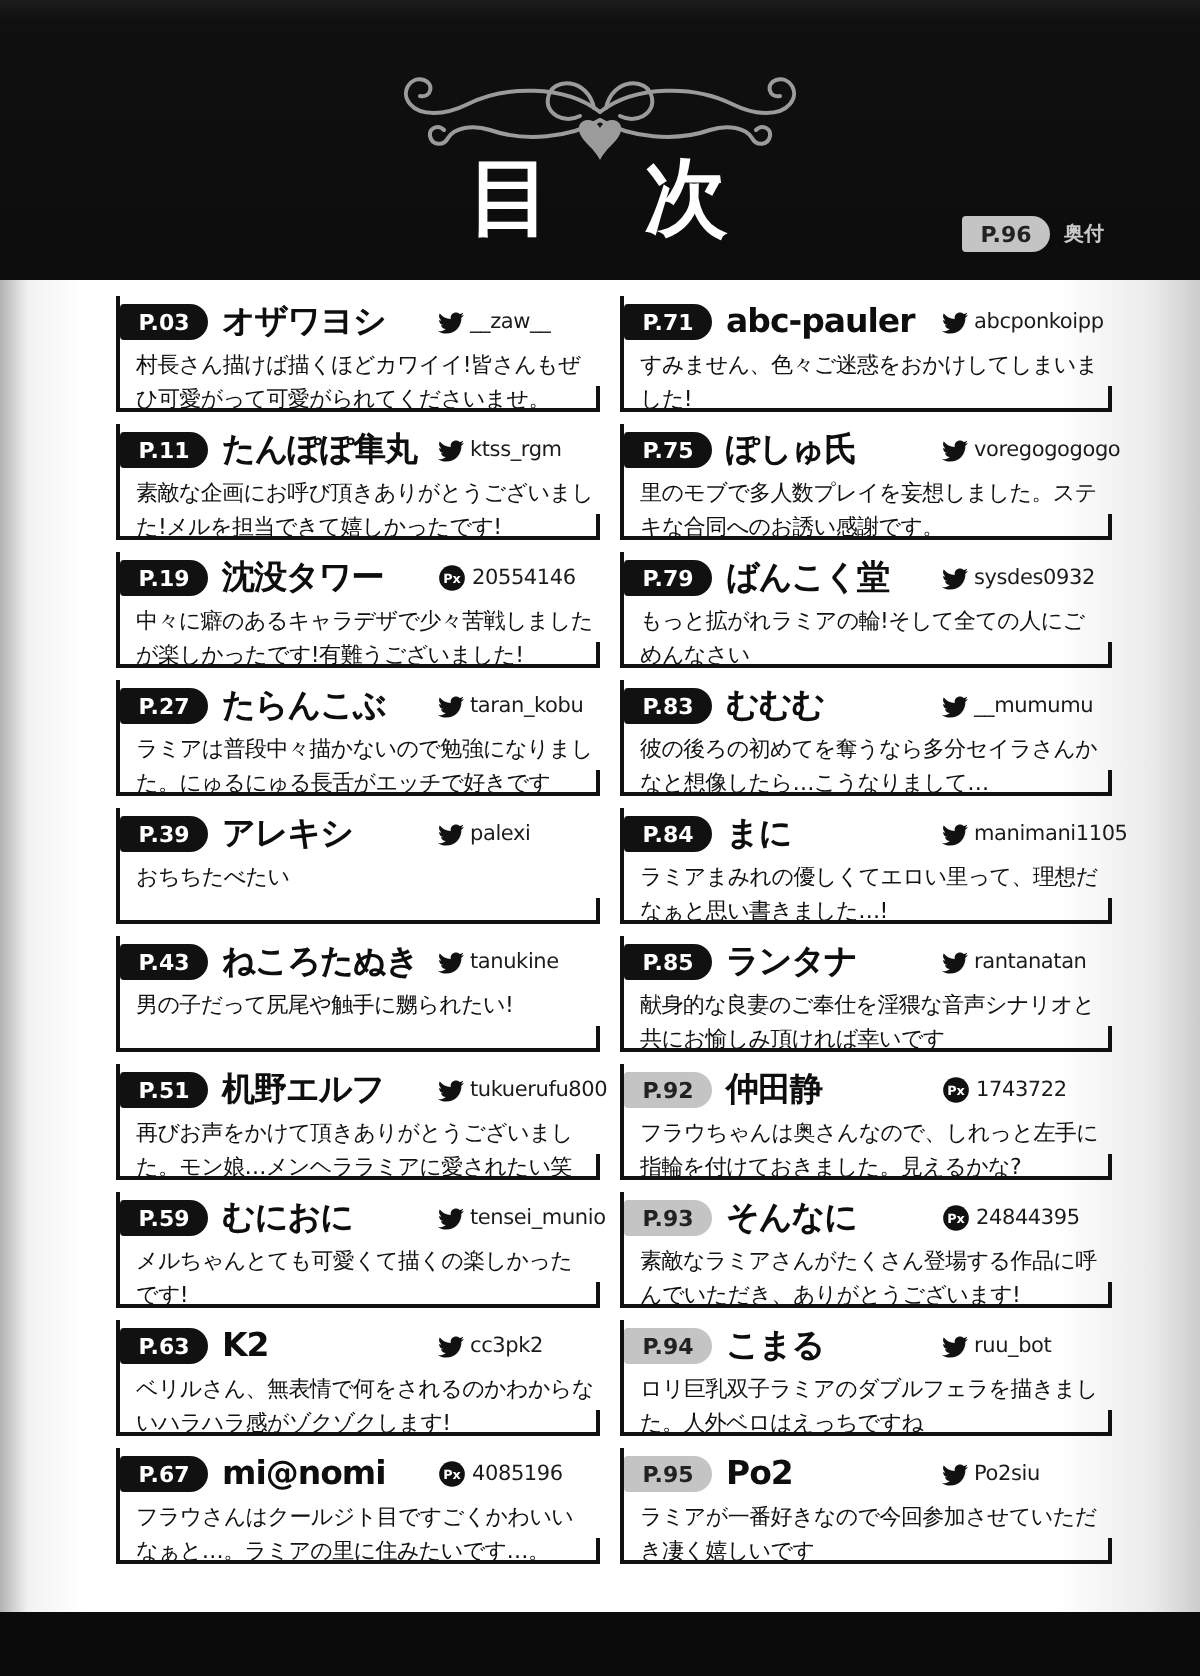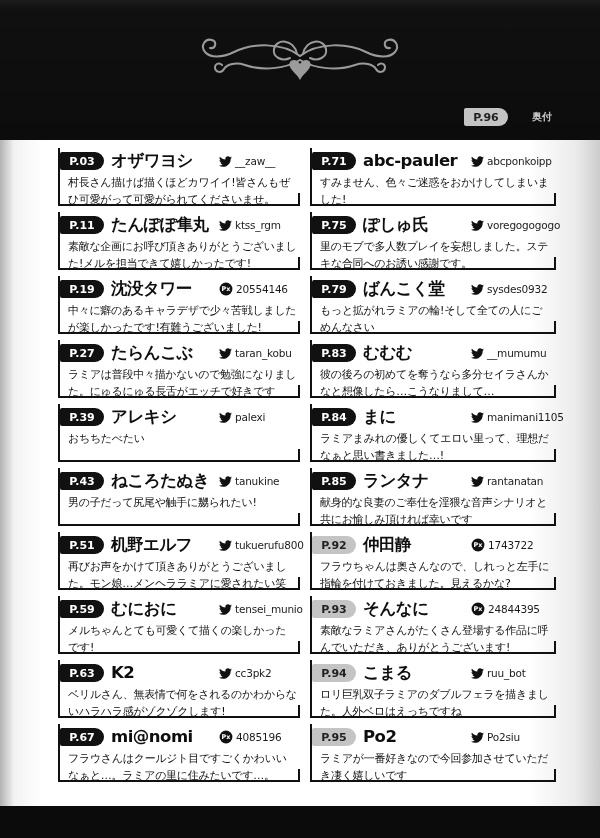--- a/index.html
+++ b/index.html
@@ -17,21 +17,21 @@
     display:flex;flex-direction:column;align-items:center;
   }
   .ornament{margin-top:32px;display:block;}
   .title{
     margin:-4px 0 0 0;
     color:#ffffff;font-size:42px;font-weight:700;line-height:1;
     letter-spacing:2px;
   }
   .colophon{
     position:absolute;right:48px;bottom:14px;
-    display:flex;align-items:center;gap:24px;
+    display:flex;align-items:center;gap:7px;
   }
   .colophon .label{color:#c9c9c9;font-size:10px;font-weight:700;}
 
   
   .badge{
     display:inline-flex;align-items:center;justify-content:center;
     min-width:44px;height:18px;box-sizing:border-box;
     background:#111111;color:#ffffff;
     font-size:11px;font-weight:700;letter-spacing:0;
     border-radius:2px 9px 9px 2px;
@@ -89,20 +89,21 @@
         <g id="half" stroke="#9b9b9b" stroke-width="4" fill="none" stroke-linecap="round">
           <path d="M216,48 C180,20 120,22 84,40 C60,52 36,52 26,40 C16,28 26,12 40,16 C50,19 48,34 36,32"></path>
           <path d="M216,56 C186,74 140,78 106,66 C88,60 70,64 64,74 C60,82 48,82 46,72 C45,64 54,60 60,66"></path>
           <path d="M210,44 C204,14 168,12 164,34 C161,50 180,60 196,52"></path>
         </g>
       </defs>
       <use href="#half"></use>
       <use href="#half" transform="translate(432,0) scale(-1,1)"></use>
       <path d="M216,64 C208,50 190,56 196,70 C200,79 210,84 216,96 C222,84 232,79 236,70 C242,56 224,50 216,64 Z" fill="#9b9b9b"></path>
     </svg>
+    <h1 class="title">目　次</h1>
     <div class="colophon">
       <span class="badge light">P.96</span>
       <span class="label">奥付</span>
     </div>
   </div>
 
   <div class="content">
     <div class="col">
   <div class="entry">
     <div class="entry-head">

